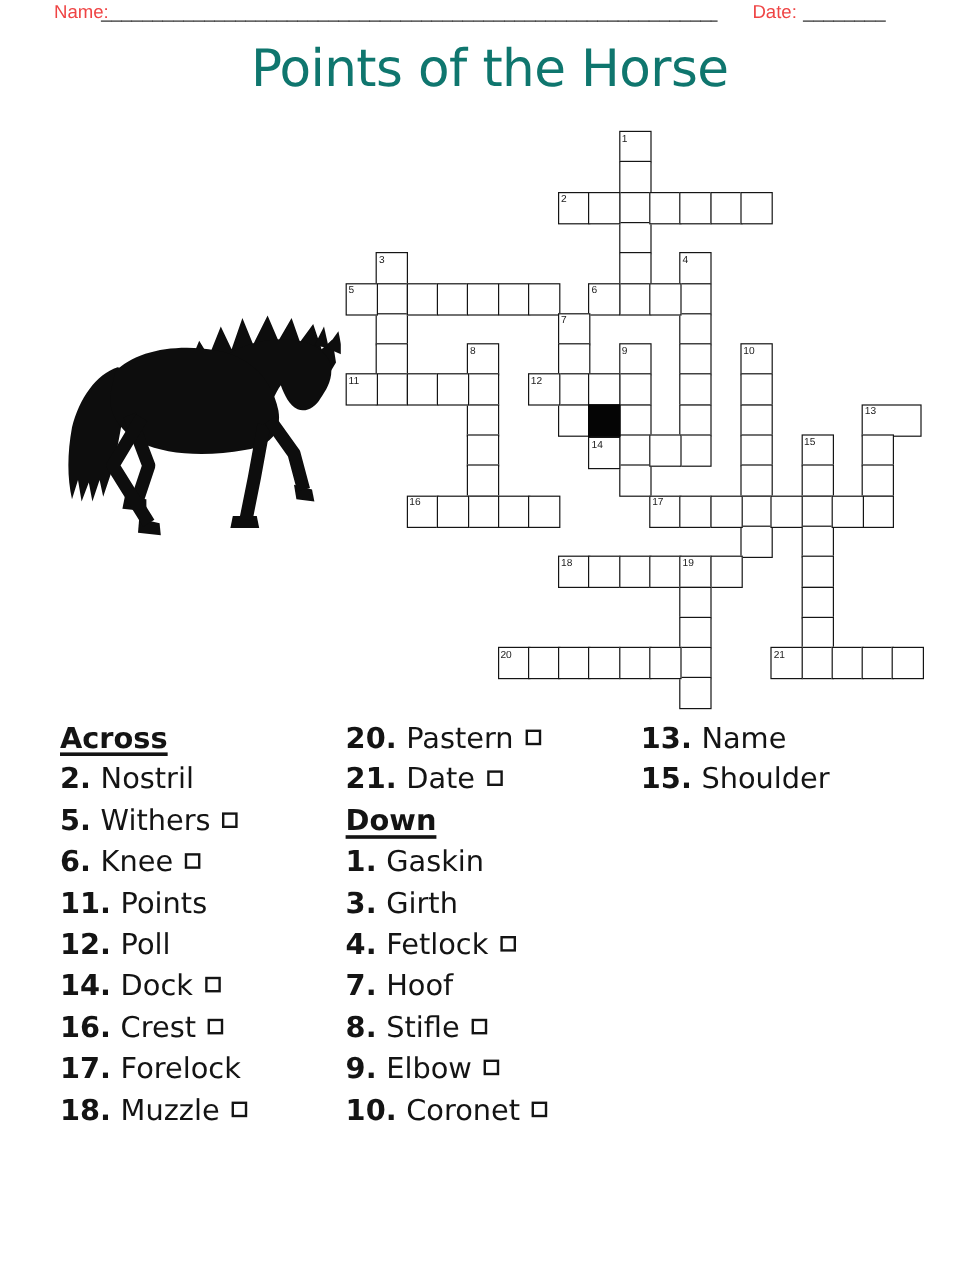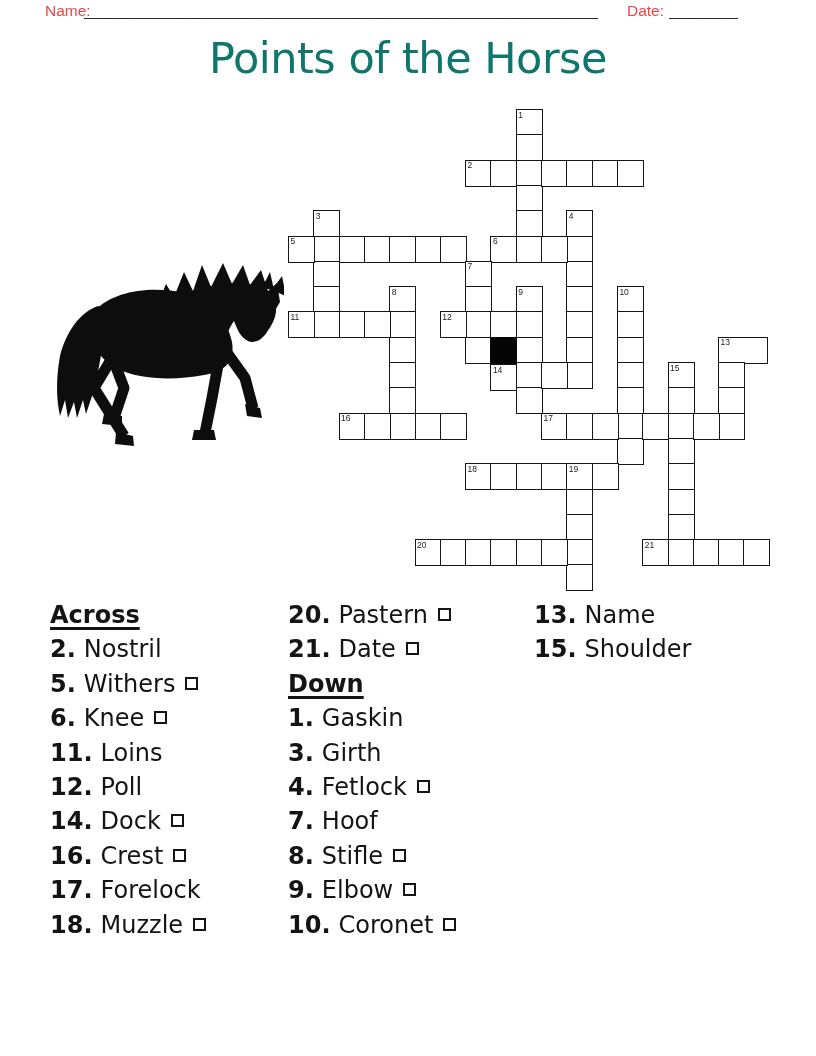--- a/index.html
+++ b/index.html
@@ -220,21 +220,21 @@
       <div class="cell" style="left: 430.1px; top: 430.1px; height: 27px; width: 27px;"></div>
       <div class="cell" style="left: 455.4px; top: 430.1px; height: 27px; width: 27px;"></div>
       <div class="cell black" style="left: 202.4px; top: 227.7px; height: 27px; width: 27px;"></div>
     </div>
 
   <div class="clue-col" id="clue-col-0">
       <div class="clue-header">Across</div>
       <div class="clue-line"><span class="cnum">2.</span><span class="ctext">Nostril</span></div>
       <div class="clue-line"><span class="cnum">5.</span><span class="ctext">Withers</span><span class="cbox"></span></div>
       <div class="clue-line"><span class="cnum">6.</span><span class="ctext">Knee</span><span class="cbox"></span></div>
-      <div class="clue-line"><span class="cnum">11.</span><span class="ctext">Loins</span></div>
+      <div class="clue-line"><span class="cnum">11.</span><span class="ctext">Points</span></div>
       <div class="clue-line"><span class="cnum">12.</span><span class="ctext">Poll</span></div>
       <div class="clue-line"><span class="cnum">14.</span><span class="ctext">Dock</span><span class="cbox"></span></div>
       <div class="clue-line"><span class="cnum">16.</span><span class="ctext">Crest</span><span class="cbox"></span></div>
       <div class="clue-line"><span class="cnum">17.</span><span class="ctext">Forelock</span></div>
       <div class="clue-line"><span class="cnum">18.</span><span class="ctext">Muzzle</span><span class="cbox"></span></div>
     </div>
   <div class="clue-col" id="clue-col-1">
       <div class="clue-line"><span class="cnum">20.</span><span class="ctext">Pastern</span><span class="cbox"></span></div>
       <div class="clue-line"><span class="cnum">21.</span><span class="ctext">Date</span><span class="cbox"></span></div>
       <div class="clue-header">Down</div>

